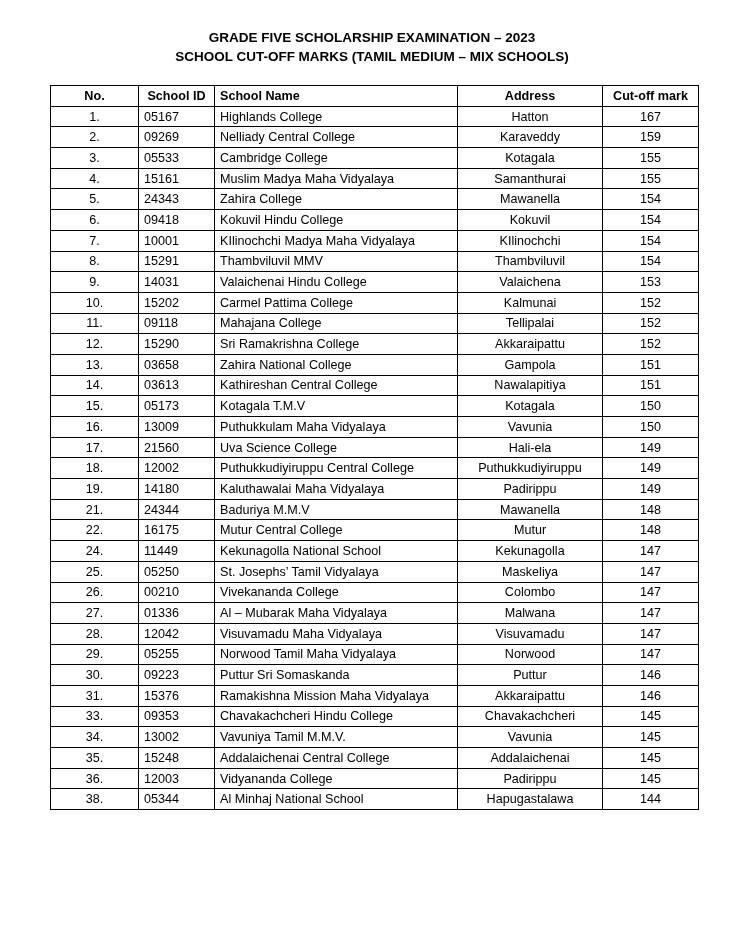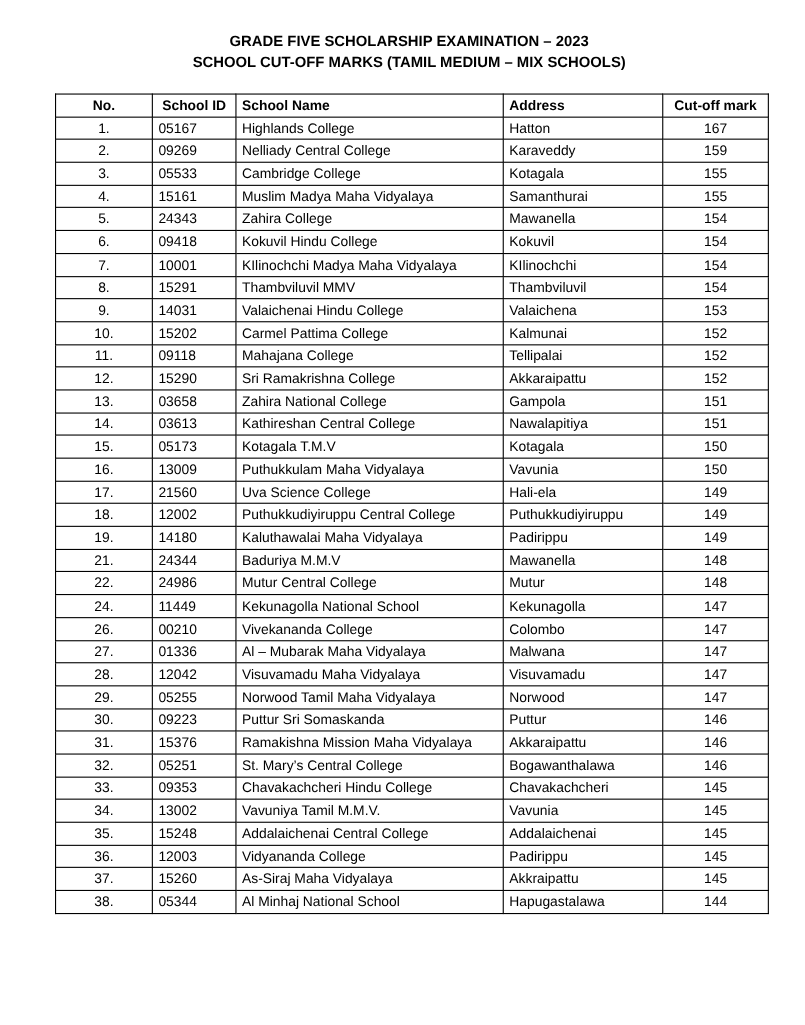--- a/index.html
+++ b/index.html
@@ -4,21 +4,21 @@
 <style>
   html, body { margin: 0; padding: 0; background: #ffffff; }
   body { width: 732px; height: 932px; position: relative; font-family: "Liberation Sans", sans-serif; color: #000; }
   .title-block { position: absolute; top: 28px; left: 0; width: 744px; text-align: center; font-weight: bold; font-size: 13.5px; line-height: 19px; }
   table { position: absolute; top: 85px; left: 50px; border-collapse: collapse; width: 644px; table-layout: fixed; font-size: 12.6px; border-radius: 23px; }
   th, td { border: 1px solid #000; height: 19.7px; padding: 0 5px; white-space: nowrap; overflow: hidden; }
   th { font-weight: bold; }
   th.c-no, td.c-no { width: 77px; text-align: center; }
   th.c-id, td.c-id { width: 65px; }
   th.c-name, td.c-name { width: 232px; text-align: left; }
-  th.c-addr, td.c-addr { width: 134px; text-align: left; }
+  th.c-addr, td.c-addr { width: 134px; text-align: center; }
   th.c-mark, td.c-mark { width: 85px; text-align: center; }
 </style>
 </head>
 <body>
 
 <div class="title-block">
   <div>GRADE FIVE SCHOLARSHIP EXAMINATION – 2023</div>
   <div>SCHOOL CUT-OFF MARKS (TAMIL MEDIUM – MIX SCHOOLS)</div>
 </div>
 
@@ -168,30 +168,37 @@
       </tr>
       <tr>
         <td class="c-no">21.</td>
         <td class="c-id">24344</td>
         <td class="c-name">Baduriya M.M.V</td>
         <td class="c-addr">Mawanella</td>
         <td class="c-mark">148</td>
       </tr>
       <tr>
         <td class="c-no">22.</td>
-        <td class="c-id">24986</td>
+        <td class="c-id">16175</td>
         <td class="c-name">Mutur Central College</td>
         <td class="c-addr">Mutur</td>
         <td class="c-mark">148</td>
       </tr>
       <tr>
         <td class="c-no">24.</td>
         <td class="c-id">11449</td>
         <td class="c-name">Kekunagolla National School</td>
         <td class="c-addr">Kekunagolla</td>
+        <td class="c-mark">147</td>
+      </tr>
+      <tr>
+        <td class="c-no">25.</td>
+        <td class="c-id">05250</td>
+        <td class="c-name">St. Josephs’ Tamil Vidyalaya</td>
+        <td class="c-addr">Maskeliya</td>
         <td class="c-mark">147</td>
       </tr>
       <tr>
         <td class="c-no">26.</td>
         <td class="c-id">00210</td>
         <td class="c-name">Vivekananda College</td>
         <td class="c-addr">Colombo</td>
         <td class="c-mark">147</td>
       </tr>
       <tr>
@@ -223,27 +230,20 @@
         <td class="c-mark">146</td>
       </tr>
       <tr>
         <td class="c-no">31.</td>
         <td class="c-id">15376</td>
         <td class="c-name">Ramakishna Mission Maha Vidyalaya</td>
         <td class="c-addr">Akkaraipattu</td>
         <td class="c-mark">146</td>
       </tr>
       <tr>
-        <td class="c-no">32.</td>
-        <td class="c-id">05251</td>
-        <td class="c-name">St. Mary’s Central College</td>
-        <td class="c-addr">Bogawanthalawa</td>
-        <td class="c-mark">146</td>
-      </tr>
-      <tr>
         <td class="c-no">33.</td>
         <td class="c-id">09353</td>
         <td class="c-name">Chavakachcheri Hindu College</td>
         <td class="c-addr">Chavakachcheri</td>
         <td class="c-mark">145</td>
       </tr>
       <tr>
         <td class="c-no">34.</td>
         <td class="c-id">13002</td>
         <td class="c-name">Vavuniya Tamil M.M.V.</td>
@@ -255,27 +255,20 @@
         <td class="c-id">15248</td>
         <td class="c-name">Addalaichenai Central College</td>
         <td class="c-addr">Addalaichenai</td>
         <td class="c-mark">145</td>
       </tr>
       <tr>
         <td class="c-no">36.</td>
         <td class="c-id">12003</td>
         <td class="c-name">Vidyananda College</td>
         <td class="c-addr">Padirippu</td>
-        <td class="c-mark">145</td>
-      </tr>
-      <tr>
-        <td class="c-no">37.</td>
-        <td class="c-id">15260</td>
-        <td class="c-name">As-Siraj Maha Vidyalaya</td>
-        <td class="c-addr">Akkraipattu</td>
         <td class="c-mark">145</td>
       </tr>
       <tr>
         <td class="c-no">38.</td>
         <td class="c-id">05344</td>
         <td class="c-name">Al Minhaj National School</td>
         <td class="c-addr">Hapugastalawa</td>
         <td class="c-mark">144</td>
       </tr>
     </tbody>

